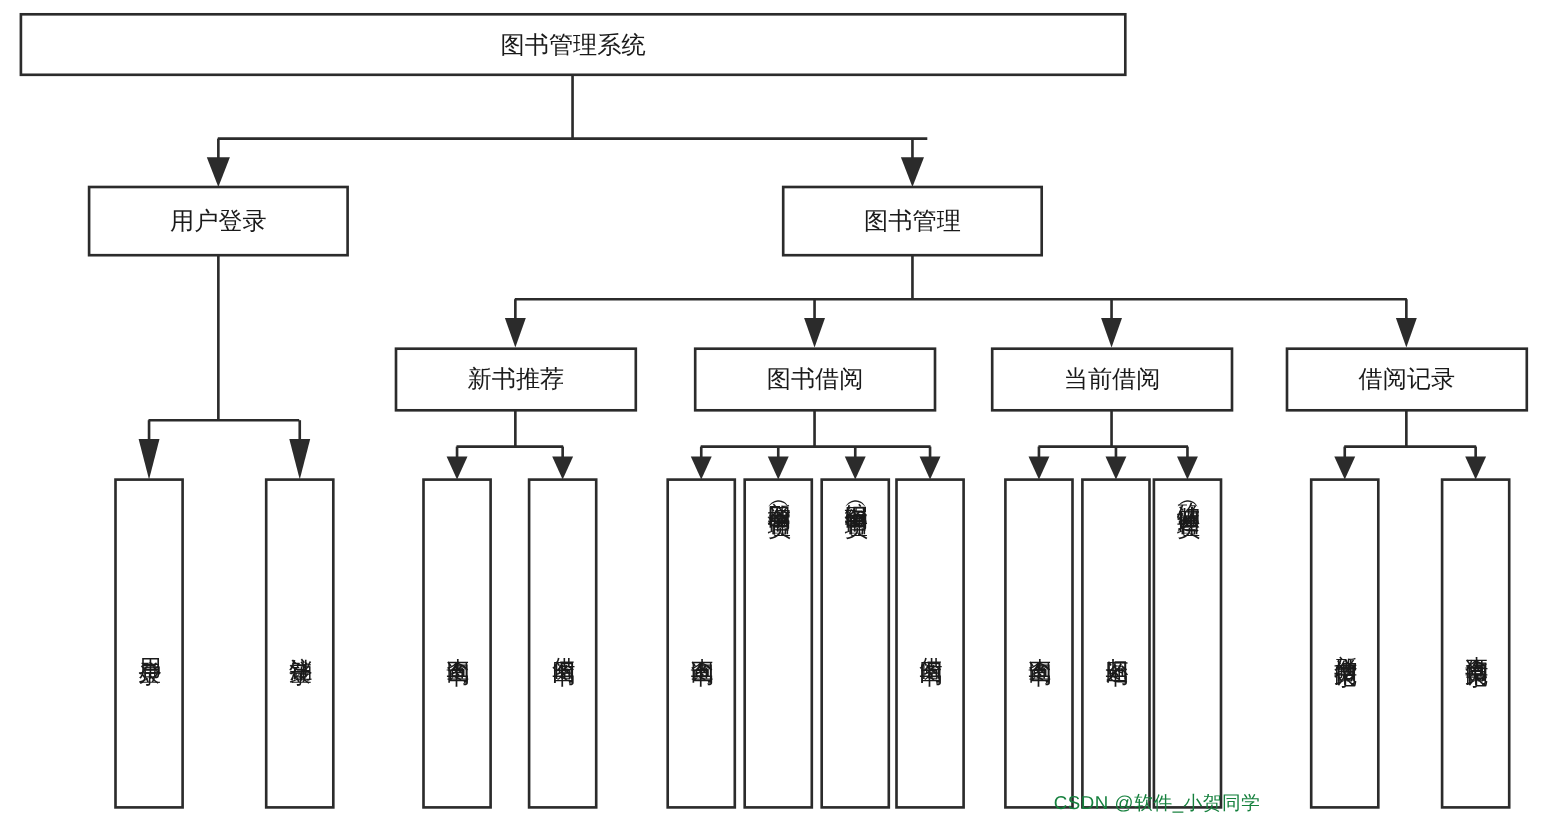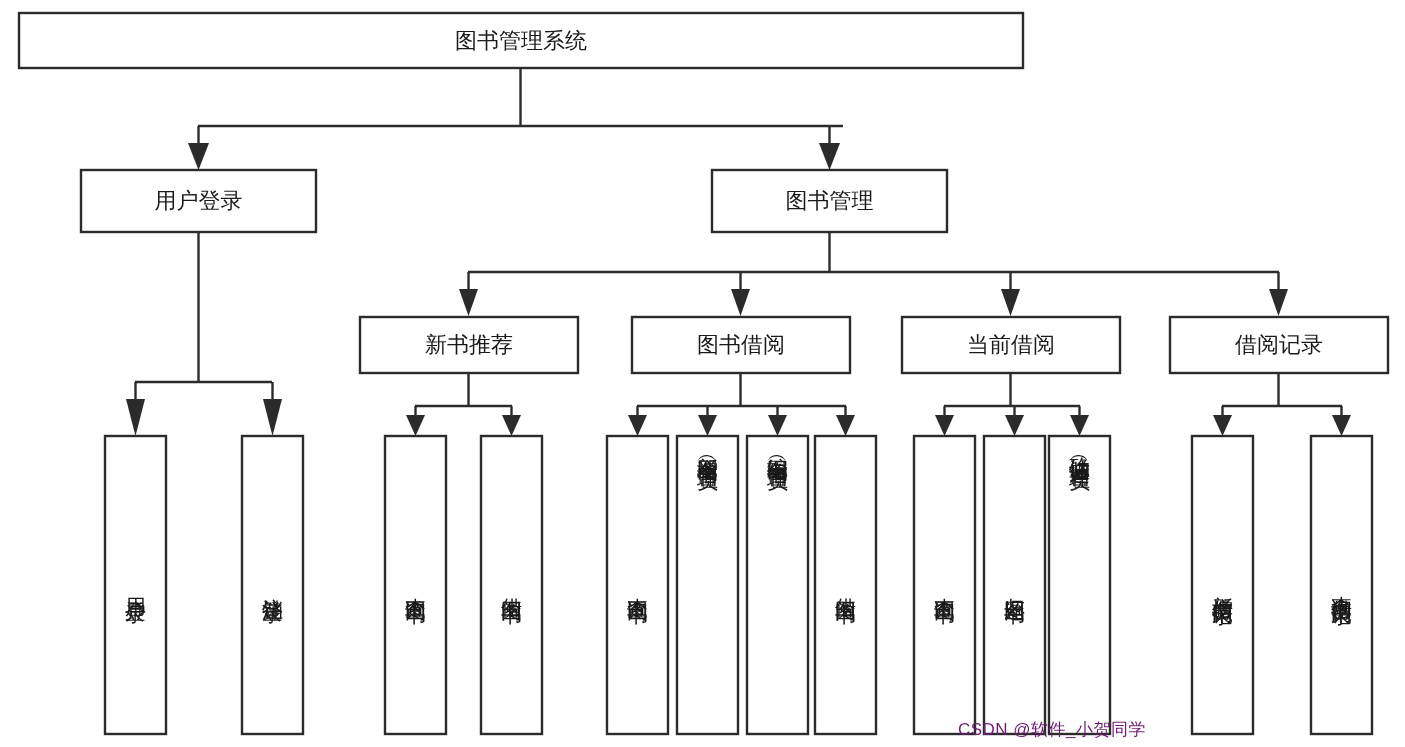--- a/index.html
+++ b/index.html
@@ -66,21 +66,21 @@
     color: #1a1a1a;
     white-space: nowrap;
     text-align: center;
   }
   .watermark {
     position: absolute;
     right: 10px;
     bottom: 6px;
     font-family: "Liberation Sans", "DejaVu Sans", sans-serif;
     font-size: 17px;
-    color: #701a75;
+    color: #15803d;
     letter-spacing: 0.5px;
     white-space: nowrap;
   }
 </style>
 </head>
 <body>
 
 <div id="diagram-root">
 
   <svg id="diagram-svg" viewBox="0 0 1405 747">

